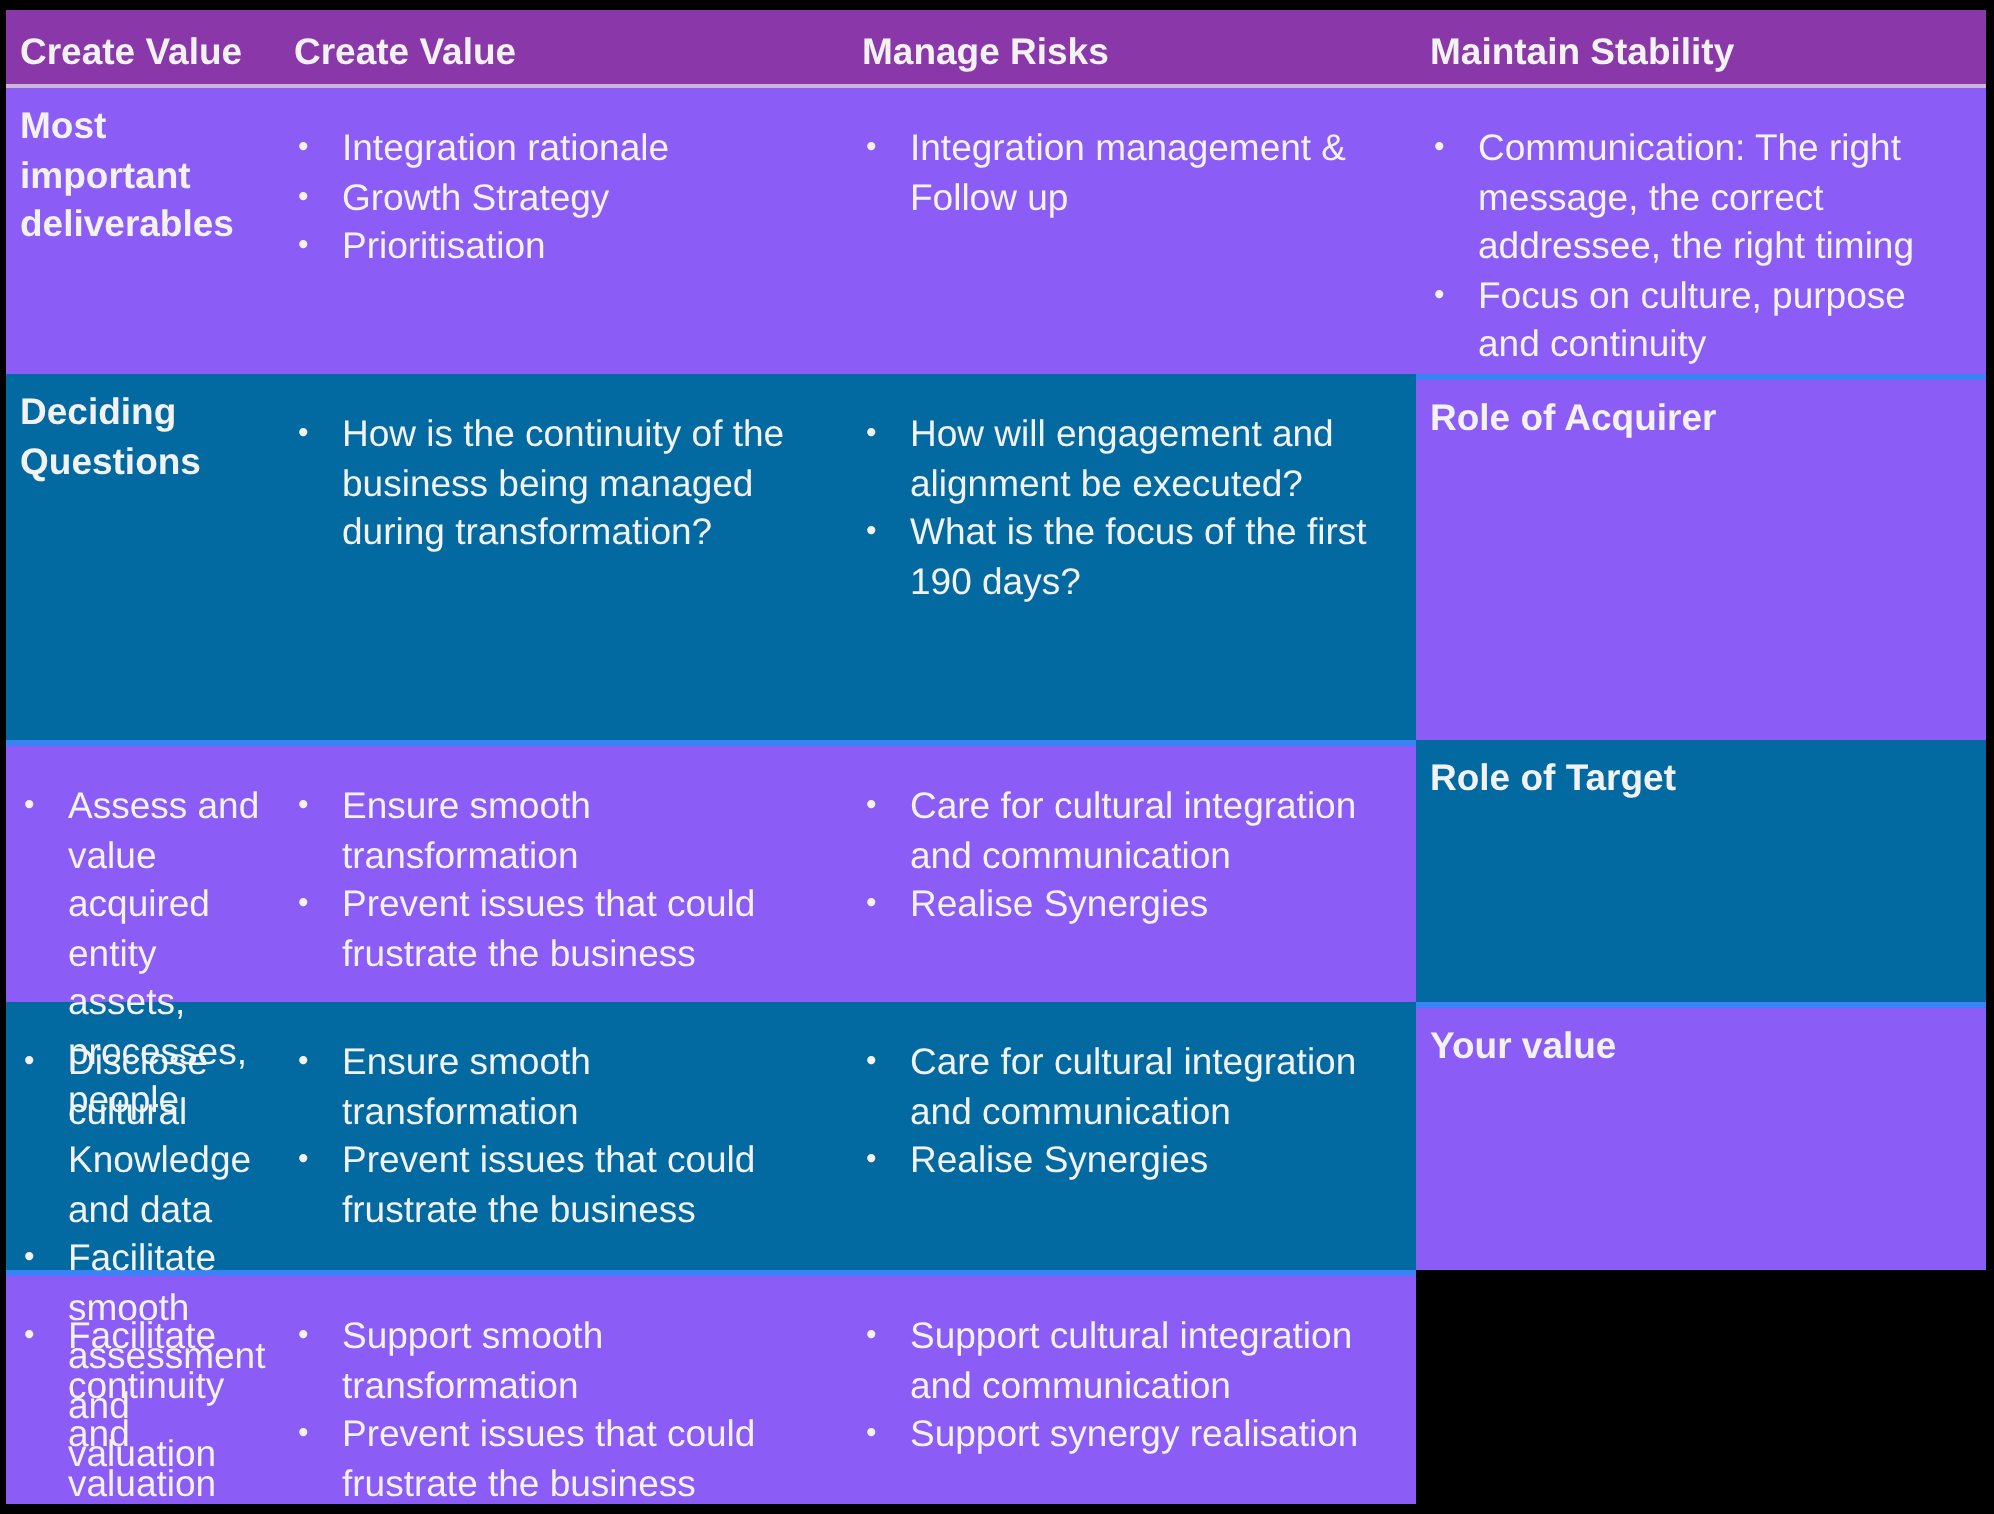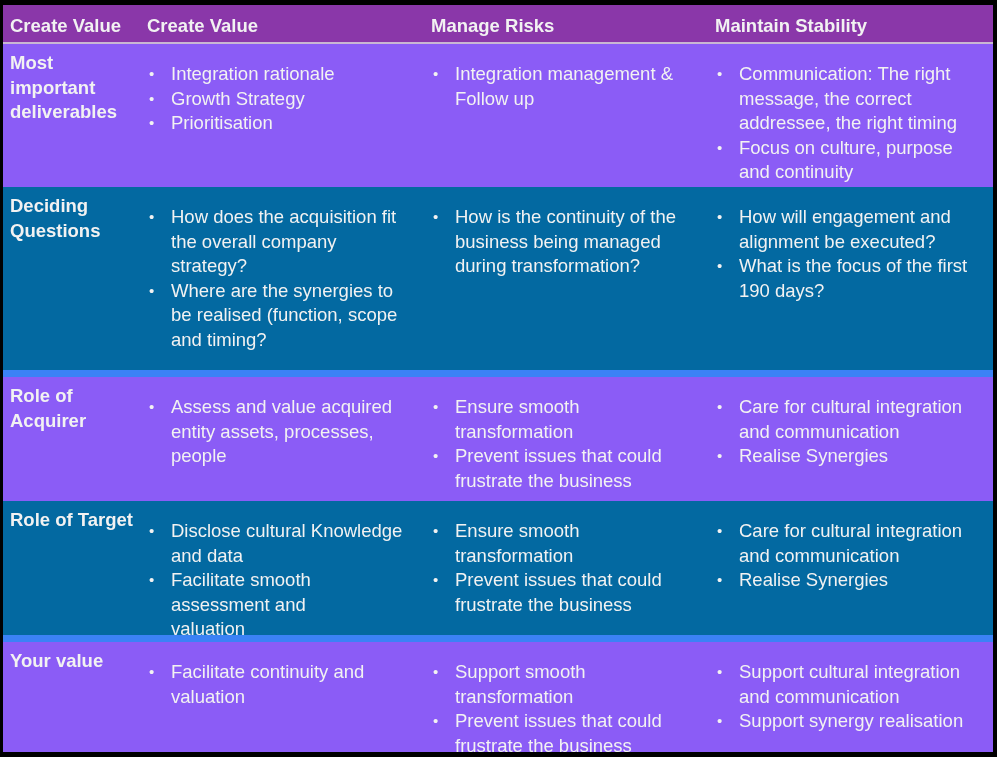--- a/index.html
+++ b/index.html
@@ -12,21 +12,21 @@
     position:absolute; left:3px; top:5px; width:844px; height:747px;
     display:grid;
     grid-template-columns: 137px 284px 284px 285px;
     grid-template-rows: 39px 143px 183px 131px 134px 117px;
   }
   .cell { box-sizing:border-box; color:#f2f2f2; padding:5px 7px 0 7px; font-size:18.5px; line-height:24.5px; }
   .hdr { background:#8a37a9; font-weight:bold; padding-top:9px; border-bottom:2px solid #c9b7d3; }
   .hdr.first { padding-left:7px; }
   .row-dark { background:#8b5cf6; }
   .row-gray { background:#0369a1; }
-  .row-sep { border-top:7px solid #3b82f6; }
+  .row-sep { border-top:3px solid #3b82f6; }
   .label { font-weight:bold; padding-top:7px; }
   ul { margin:0; padding:0; list-style:none; }
   li { position:relative; padding-left:24px; }
   li::before { content:"•"; position:absolute; left:2px; top:0; font-size:15px; }
   .content { padding-left:7px; padding-top:18px; }
 </style>
 </head>
 <body>
 
 <div class="table">
@@ -49,26 +49,20 @@
       </ul>
     </div>
   <div class="cell row-dark content">
       <ul>
     <li>Communication: The right message, the correct addressee, the right timing</li>
     <li>Focus on culture, purpose and continuity</li>
       </ul>
     </div>
 
   <div class="cell row-gray label" style="padding-right:40px">Deciding Questions</div>
-  <div class="cell row-gray content">
-      <ul>
-    <li>How does the acquisition fit the overall company strategy?</li>
-    <li>Where are the synergies to be realised (function, scope and timing?</li>
-      </ul>
-    </div>
   <div class="cell row-gray content">
       <ul>
     <li>How is the continuity of the business being managed during transformation?</li>
       </ul>
     </div>
   <div class="cell row-gray content">
       <ul>
     <li>How will engagement and alignment be executed?</li>
     <li>What is the focus of the first 190 days?</li>
       </ul>

